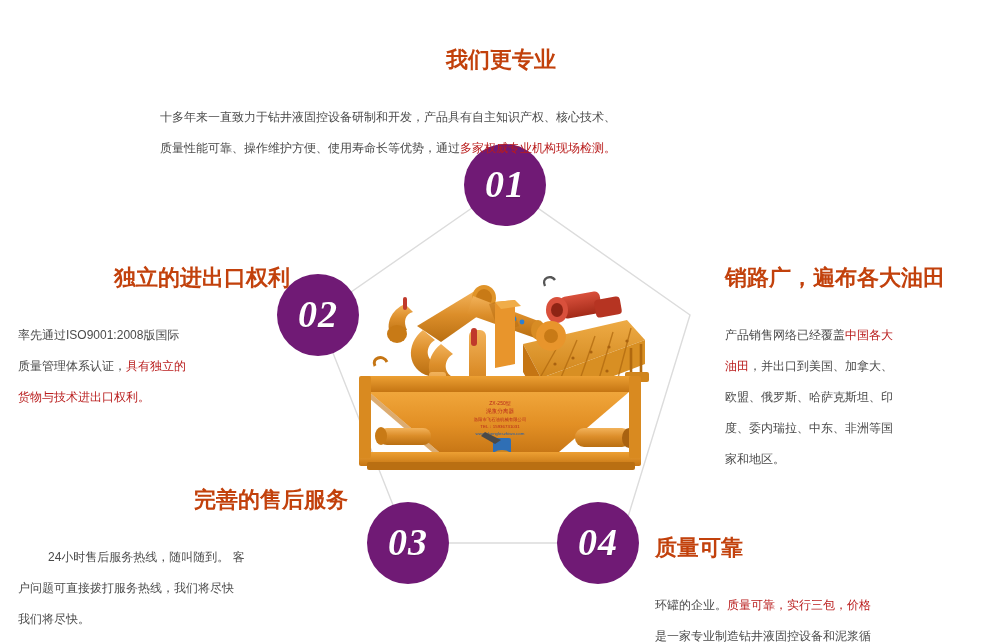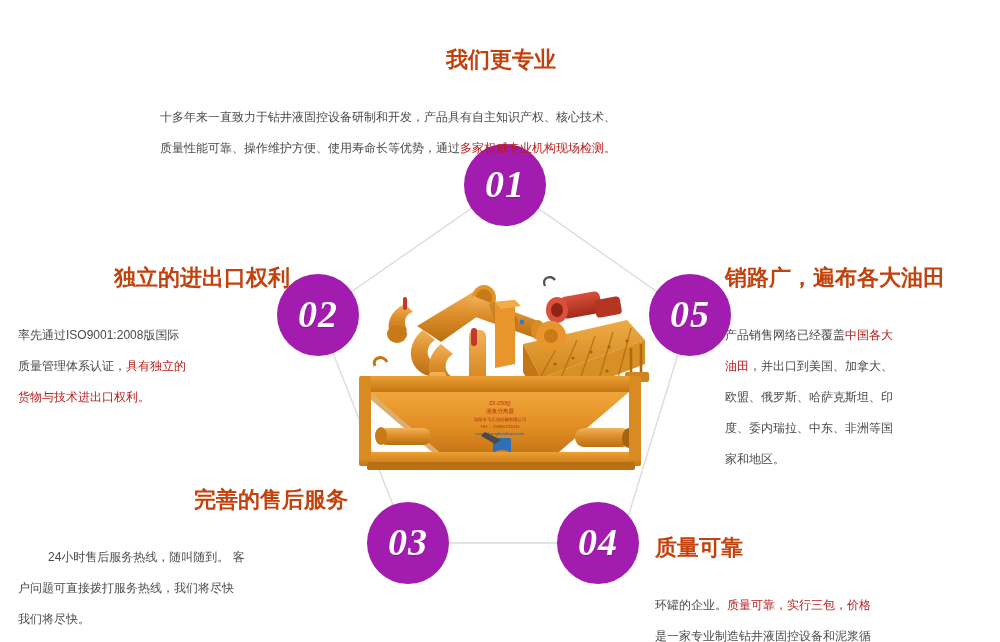--- a/index.html
+++ b/index.html
@@ -20,21 +20,21 @@
     position: absolute; left: 0; top: 0;
     width: 1000px; height: 642px;
     pointer-events: none;
   }
 
   
   .badge {
     position: absolute;
     width: 82px; height: 82px;
     border-radius: 50%;
-    background: #a21caf;
+    background: #701a75;
     display: flex; align-items: center; justify-content: center;
     color: #ffffff;
     font-family: "Liberation Serif", "DejaVu Serif", serif;
     font-style: italic;
     font-weight: 700;
     font-size: 38px;
     letter-spacing: 1px;
     text-shadow: 0 1px 1px rgba(0,0,0,0.18);
     z-index: 5;
   }
@@ -248,23 +248,20 @@
   </div>
   <div class="badge" id="badge-02">
     <span>02</span>
   </div>
   <div class="badge" id="badge-03">
     <span>03</span>
   </div>
   <div class="badge" id="badge-04">
     <span>04</span>
   </div>
-  <div class="badge" id="badge-05">
-    <span>05</span>
-  </div>
 
   <div class="block" id="block-01">
     <div class="heading">我们更专业</div>
     <div class="body">
       <div>十多年来一直致力于钻井液固控设备研制和开发，产品具有自主知识产权、核心技术、</div>
       <div><span>质量性能可靠、操作维护方便、使用寿命长等优势，通过</span><span class="hl">多家权威专业机构现场检测。</span></div>
     </div>
   </div>
 
   <div class="block" id="block-02">

